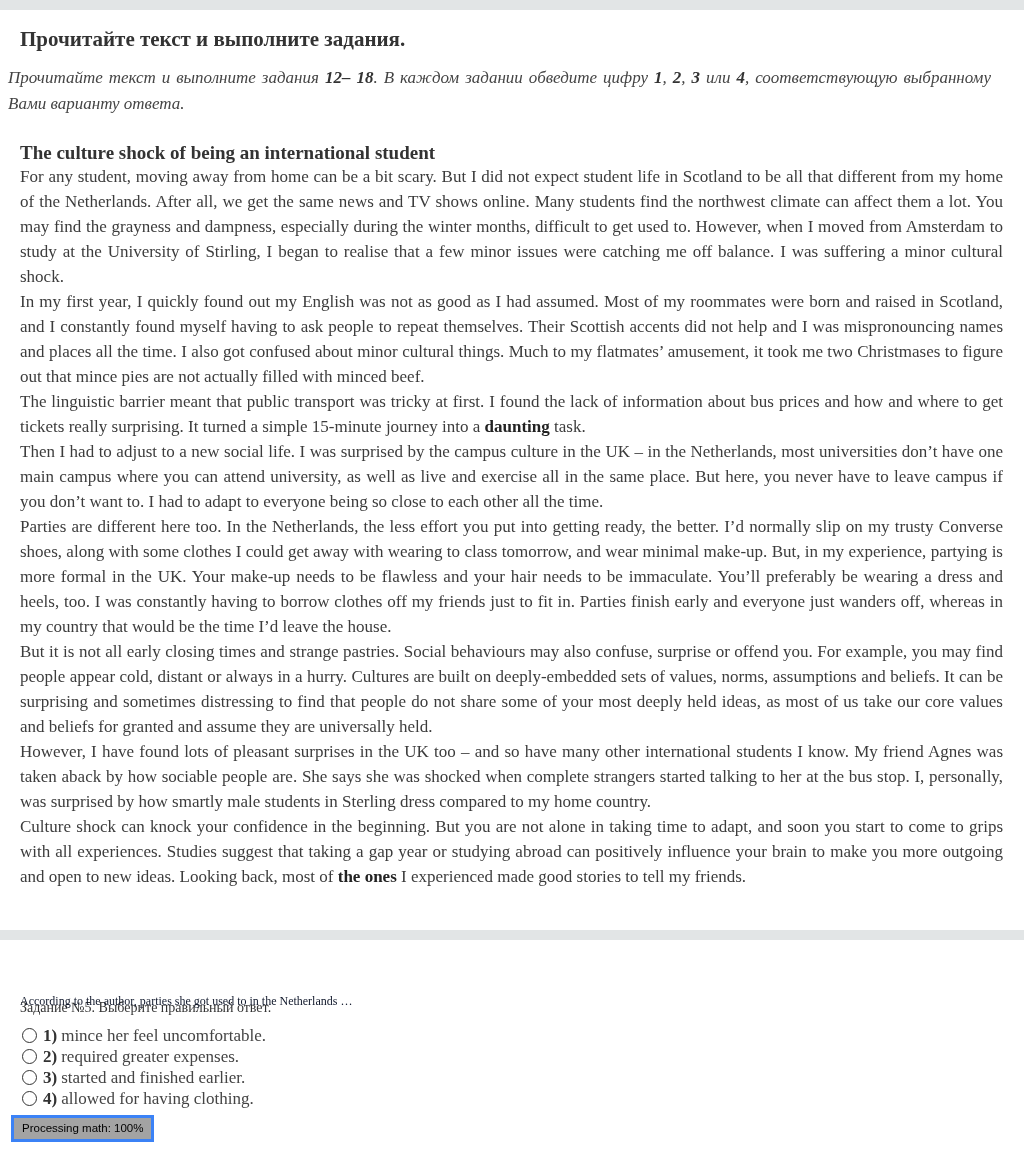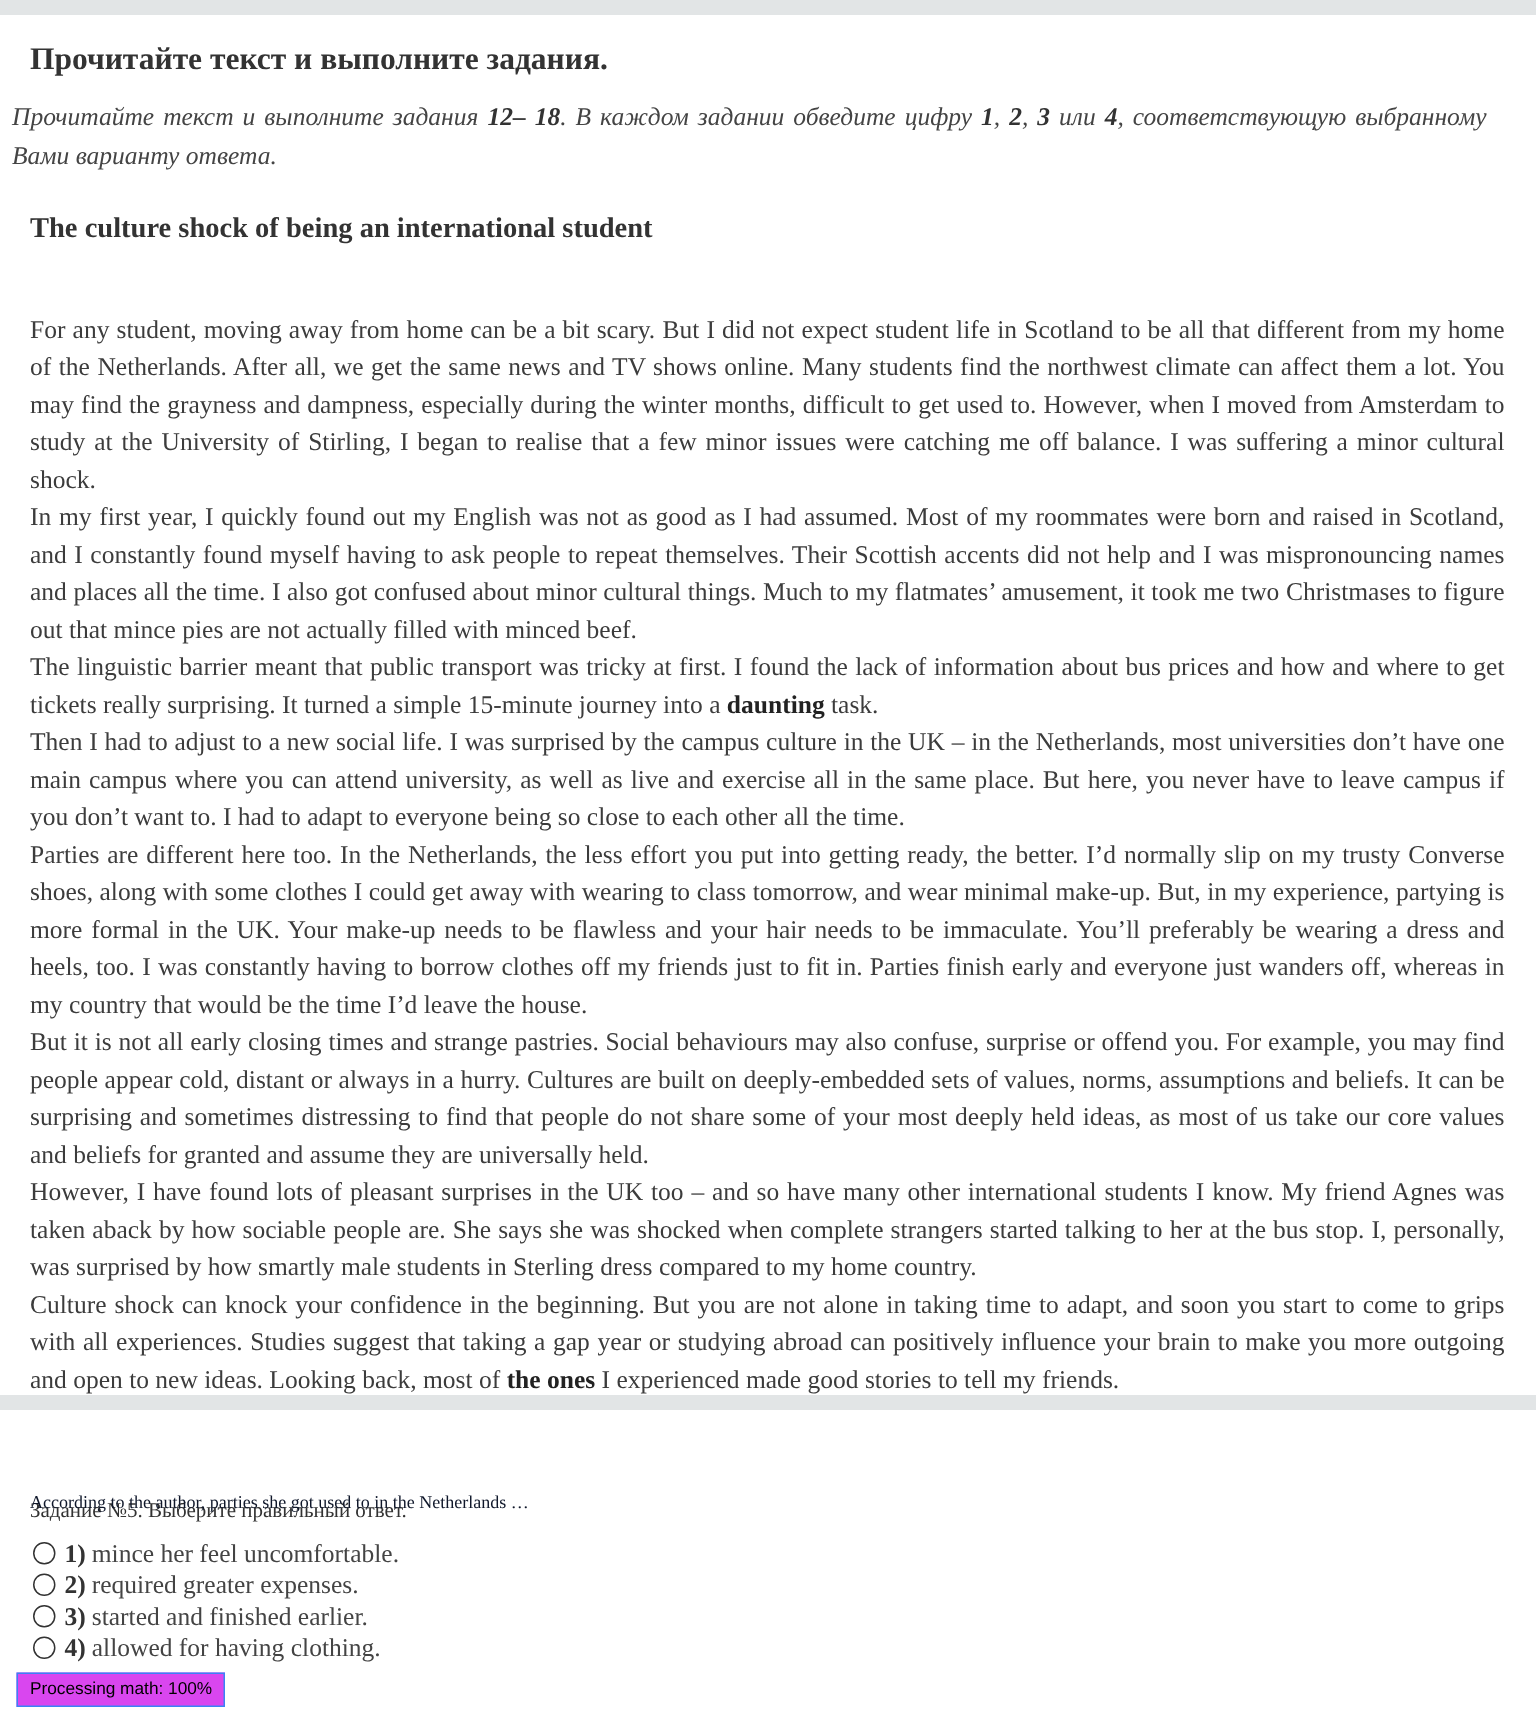--- a/index.html
+++ b/index.html
@@ -13,37 +13,37 @@
   #h1 { position: absolute; top: 27px; left: 20px; }
   #instr {
     position: absolute; top: 65px; left: 8px; width: 983px;
     font-style: italic; font-size: 17px; line-height: 26px; text-align: justify;
     color: #444;
   }
   #instr b { font-weight: bold; font-style: italic; color: #333; }
   #text-title { position: absolute; top: 142px; left: 20px; font-size: 19px; font-weight: bold; color: #333; }
   #article {
     position: absolute; top: 164px; left: 20px; width: 983px;
-    font-size: 17px; line-height: 25px; text-align: justify; color: #3c3c3c; margin-top: 43px;
+    font-size: 17px; line-height: 25px; text-align: justify; color: #3c3c3c;
   }
   #article p { margin: 0; }
   #article b { color: #222; }
   #band2 { position: absolute; top: 930px; left: 0; }
   #task-title { position: absolute; top: 1000px; left: 20px; font-size: 14px; font-weight: normal; }
   #question { position: absolute; top: 994px; left: 20px; font-size: 12px; color: #0f172a; }
   #options { position: absolute; top: 1025px; left: 20px; font-size: 17px; line-height: 21px; color: #444; }
   .opt { display: flex; align-items: center; height: 21px; cursor: pointer; }
   .radio {
     width: 15px; height: 15px; border: 1px solid #333; border-radius: 50%;
     margin: 0 6px 0 2px; box-sizing: border-box; background: #fff;
   }
   .opt b { color: #333; margin-right: 4px; }
   #mathbox {
     position: absolute; top: 1115px; left: 11px;
-    border: 1px solid #3b82f6; background: #d946ef;
+    border: 3px solid #3b82f6; background: #a3a3a3;
     font-family: "Liberation Sans", "DejaVu Sans", sans-serif; font-size: 11.5px;
     color: #000; padding: 4px 8px; height: 13px; line-height: 13px;
   }
 </style>
 </head>
 <body>
 
 <div class="band"></div>
 
 <div id="h1" class="heading">Прочитайте текст и выполните задания.</div>

